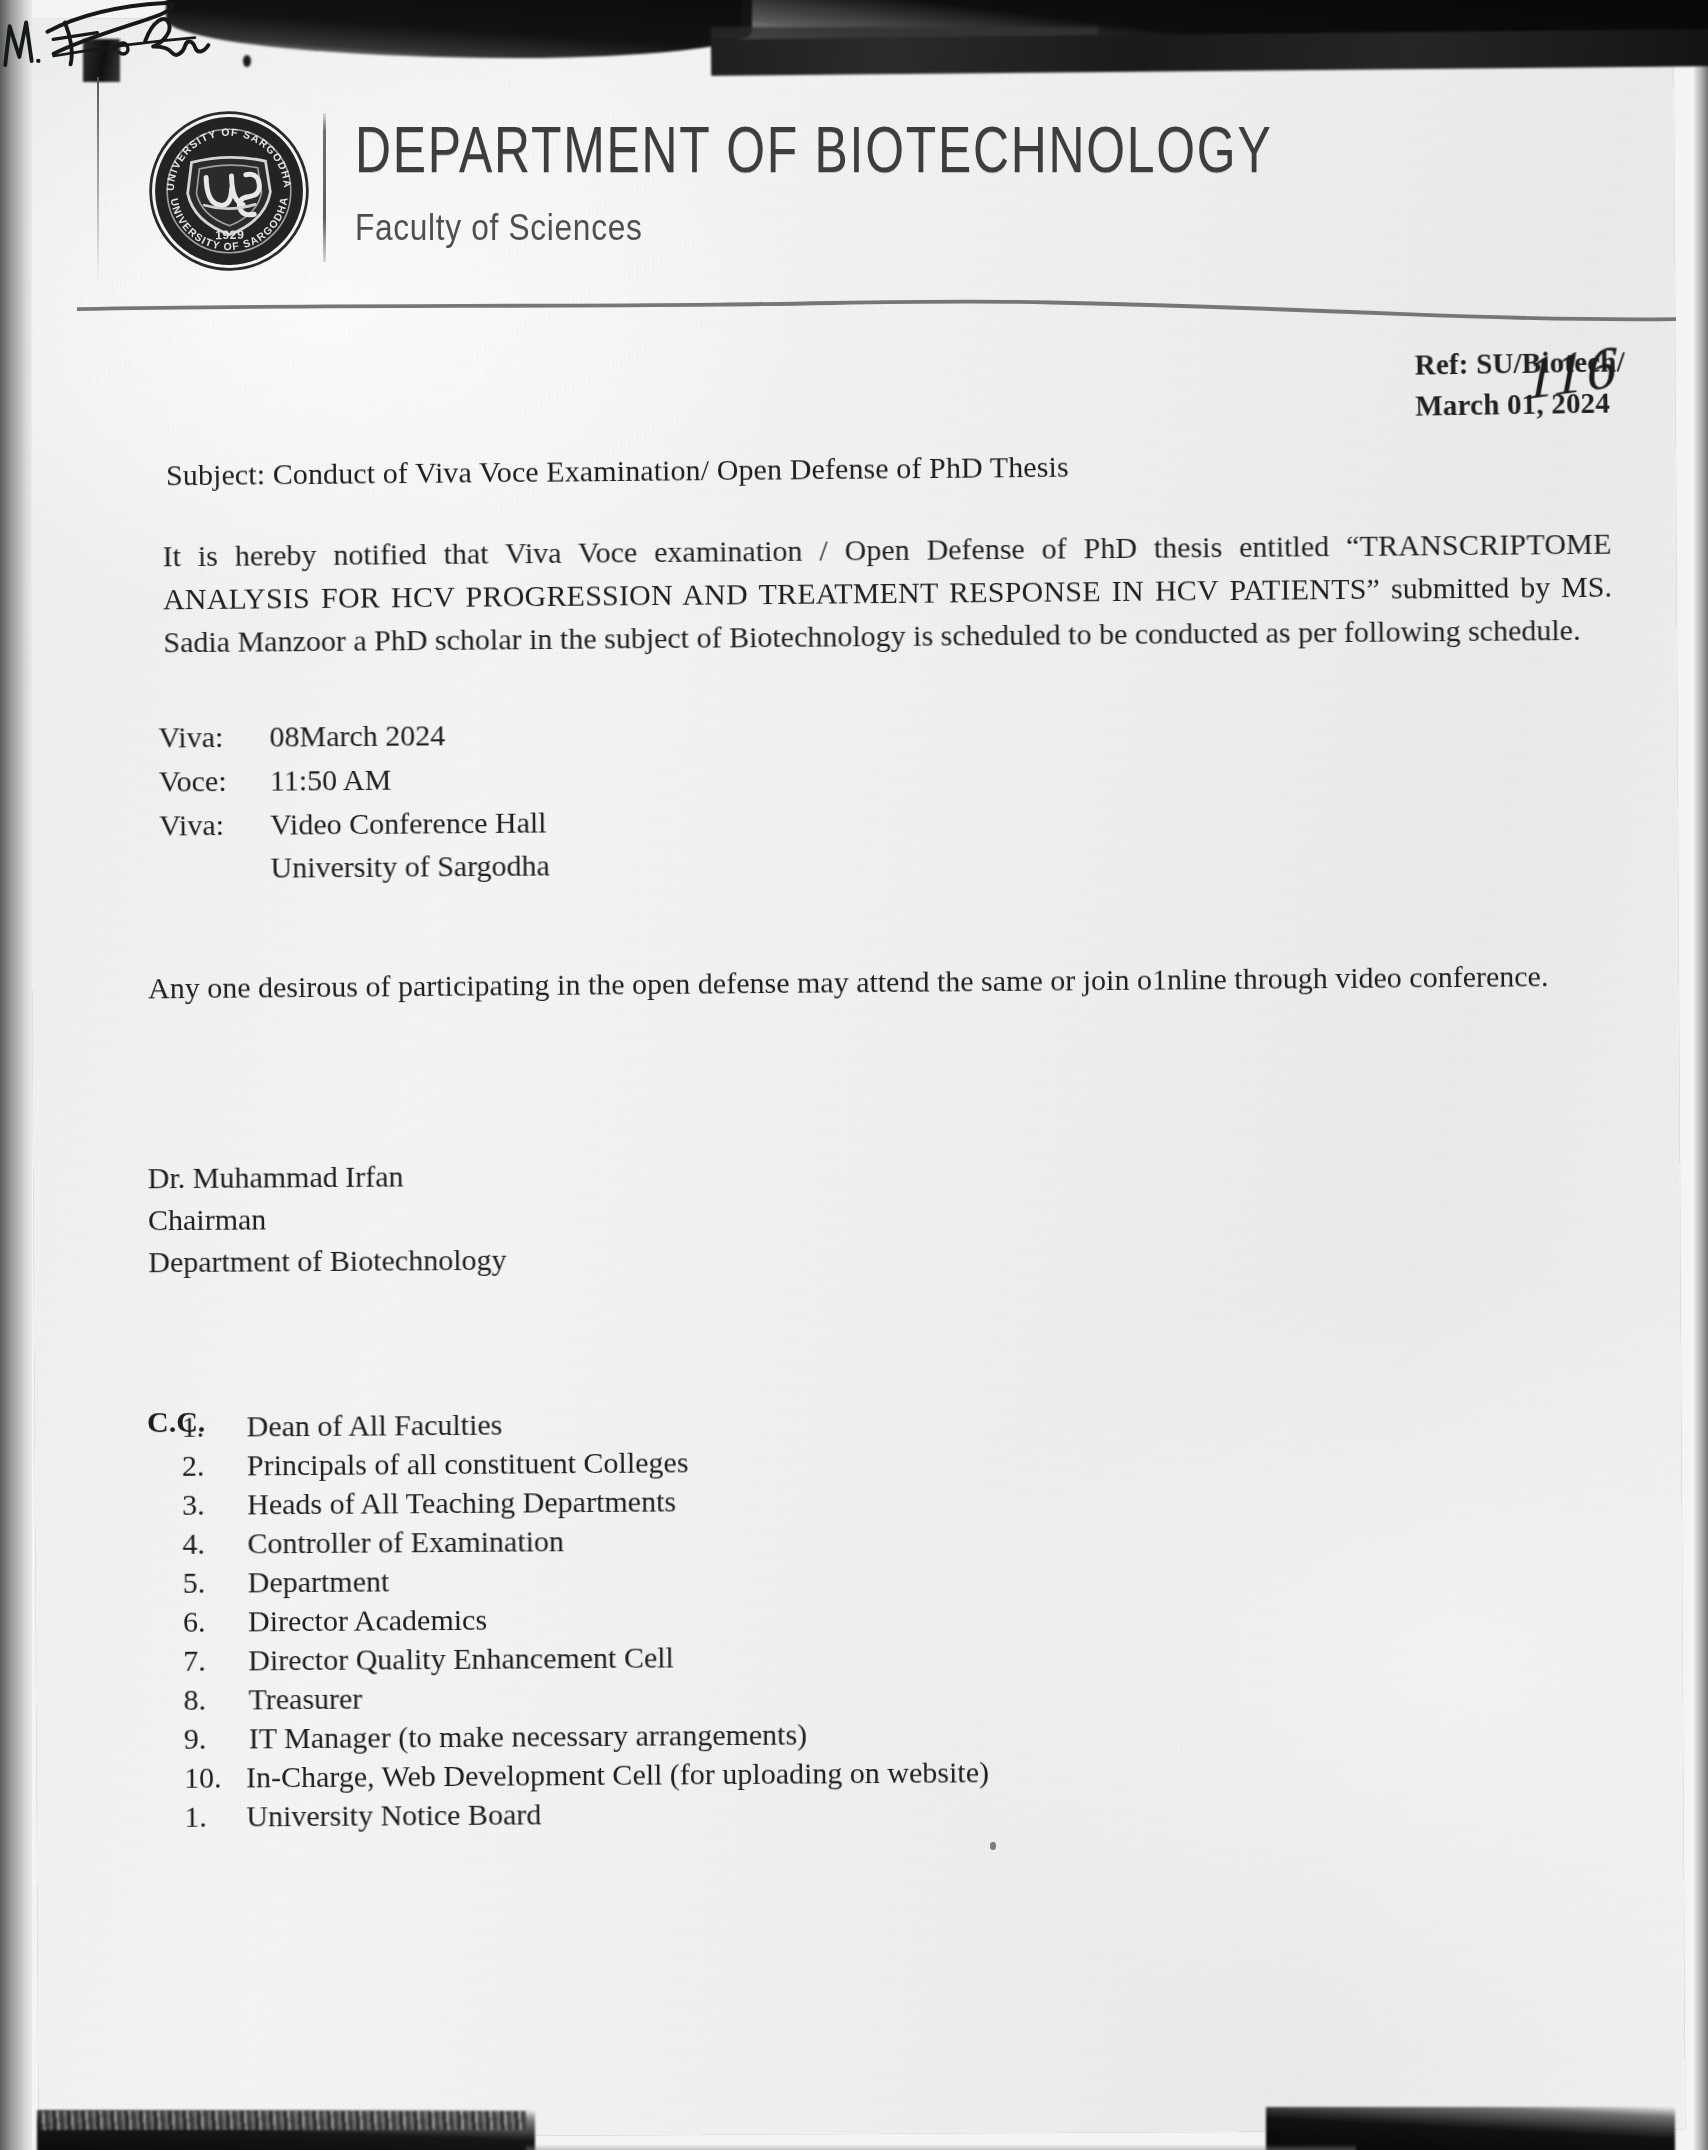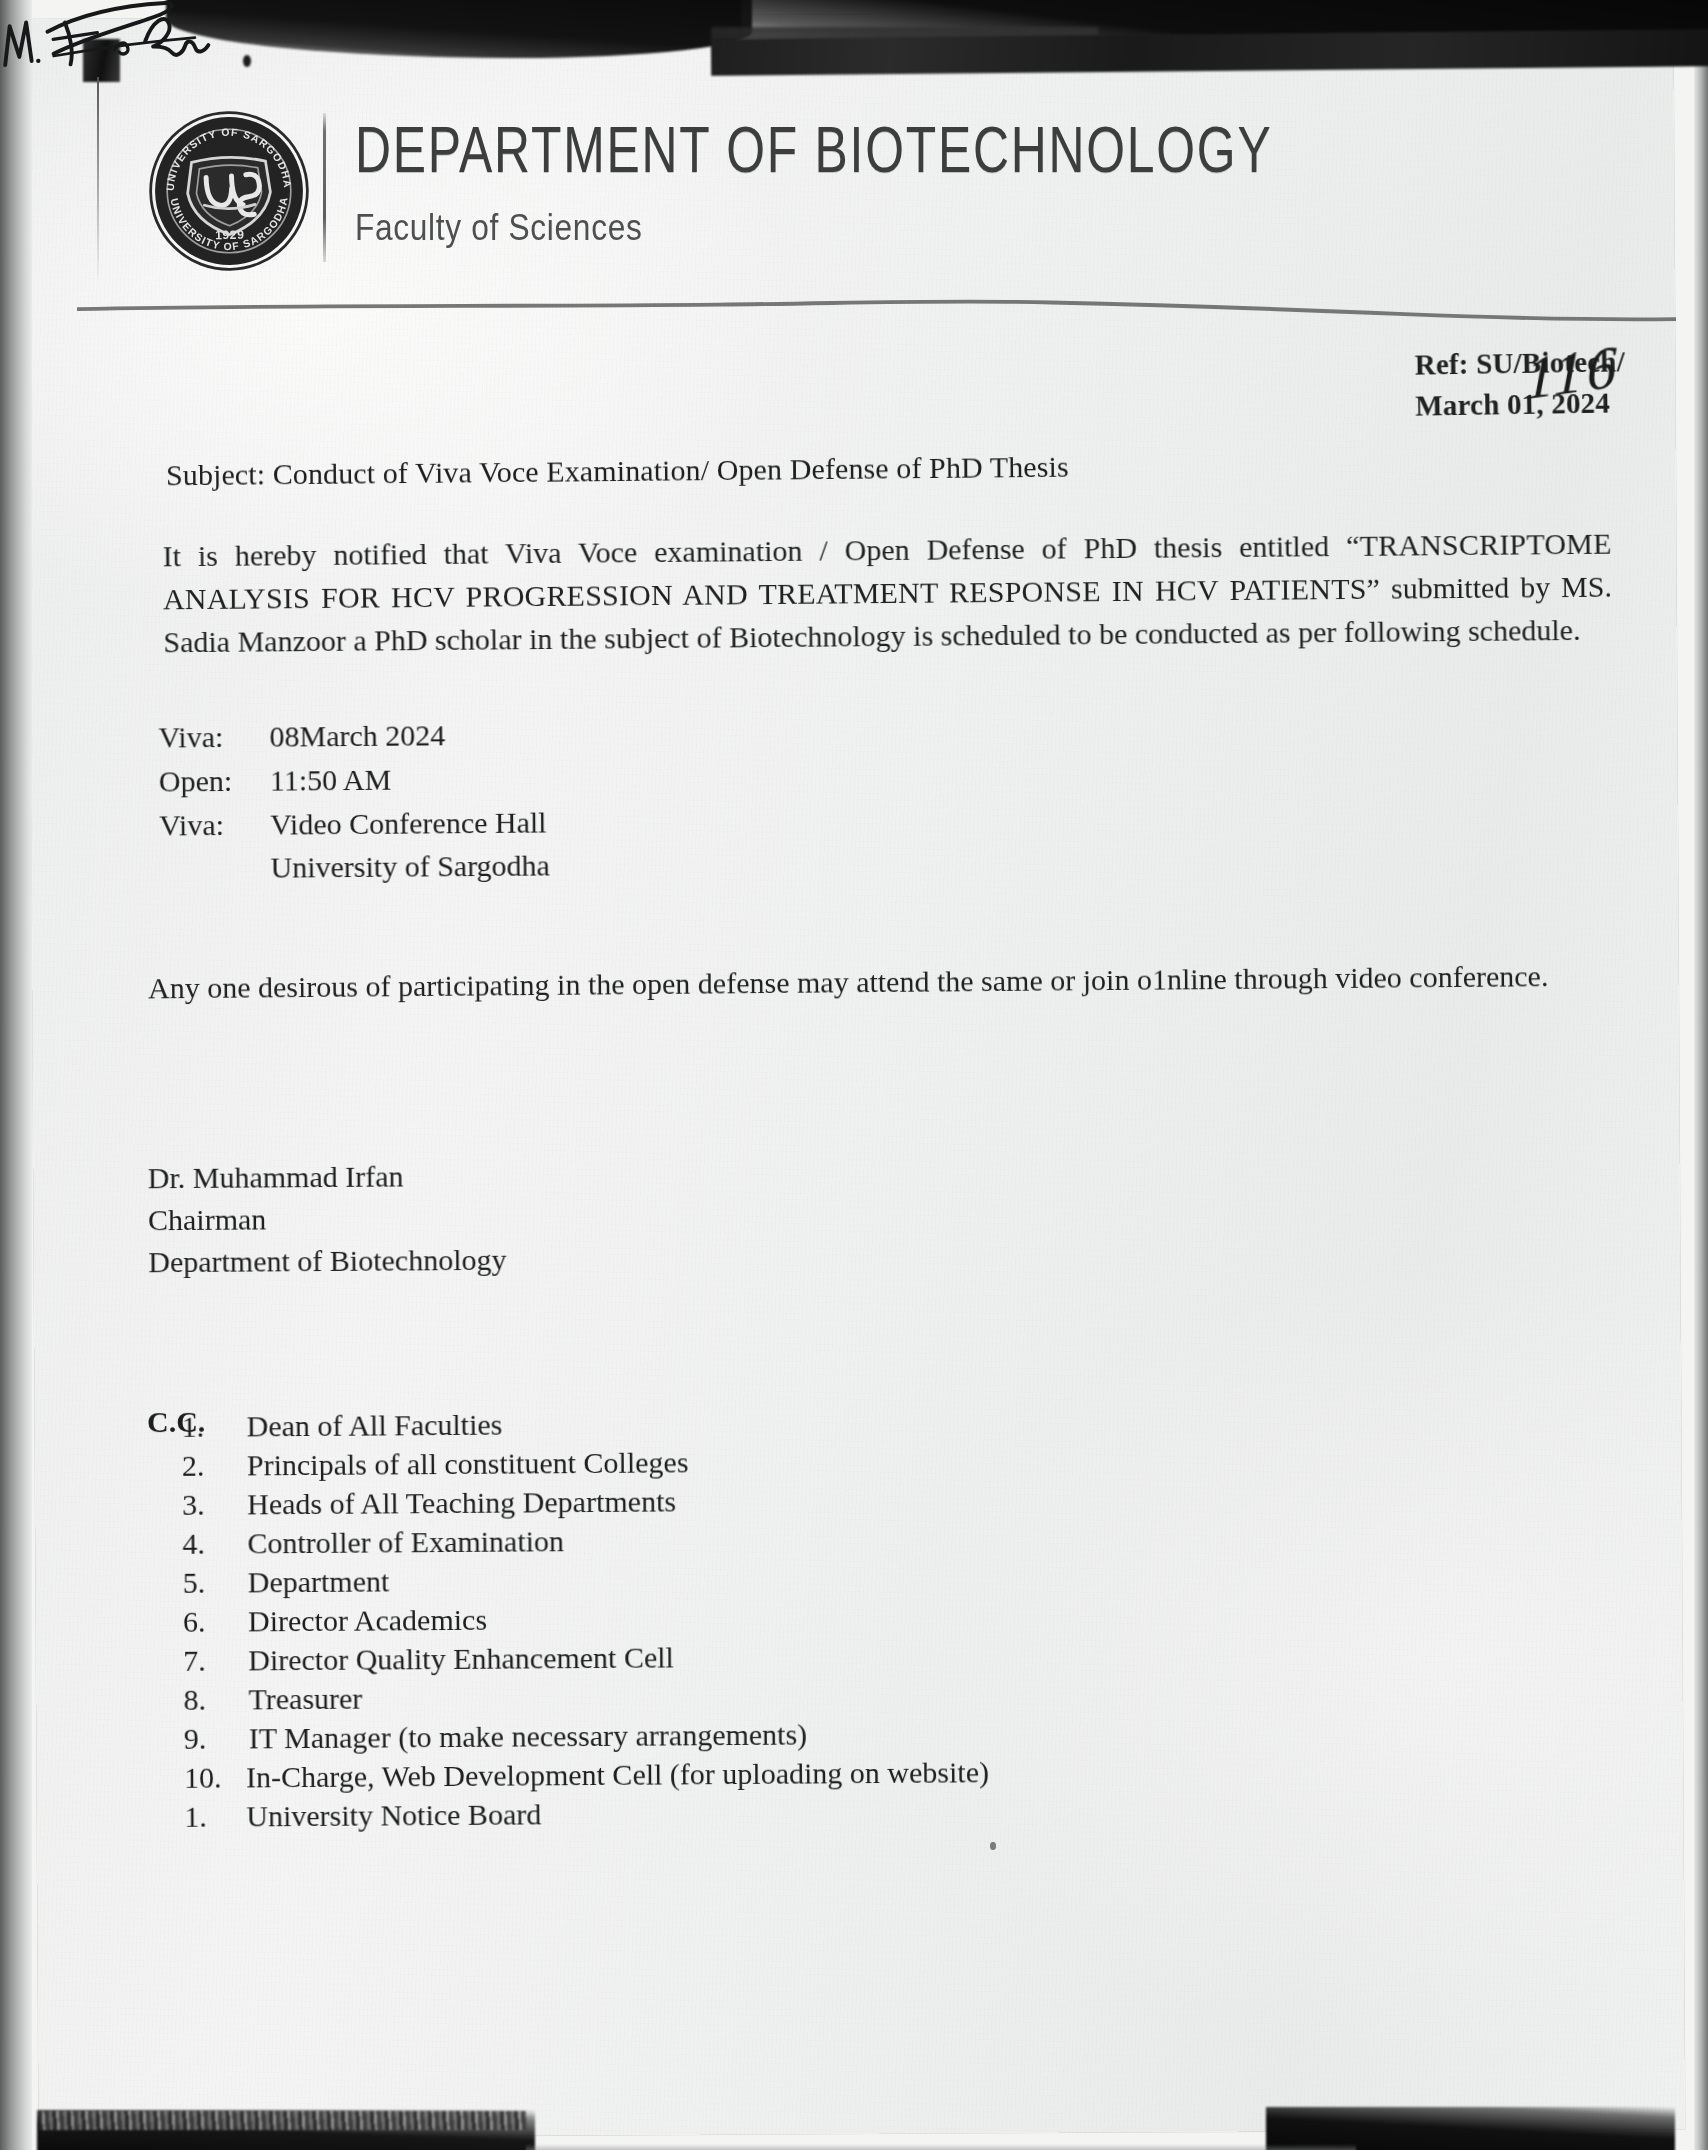--- a/index.html
+++ b/index.html
@@ -395,21 +395,21 @@
     <div class="blk" id="para1">
       <span>It is hereby notified that Viva Voce examination / Open Defense of PhD thesis entitled </span><span class="caps">“TRANSCRIPTOME ANALYSIS FOR HCV PROGRESSION AND TREATMENT RESPONSE IN HCV PATIENTS”</span><span> submitted by MS. Sadia Manzoor a PhD scholar in the subject of Biotechnology is scheduled to be conducted as per following schedule.</span>
     </div>
 
     <div class="blk" id="schedule">
       <div class="row">
         <span class="lbl">Viva:</span>
         <span>08March 2024</span>
       </div>
       <div class="row">
-        <span class="lbl">Open:</span>
+        <span class="lbl">Voce:</span>
         <span>11:50 AM</span>
       </div>
       <div class="row">
         <span class="lbl">Viva:</span>
         <span>Video Conference Hall</span>
       </div>
       <div class="venue2">University of Sargodha</div>
     </div>
 
     <div class="blk" id="para2">Any one desirous of participating in the open defense may attend the same or join o1nline through video conference.</div>

